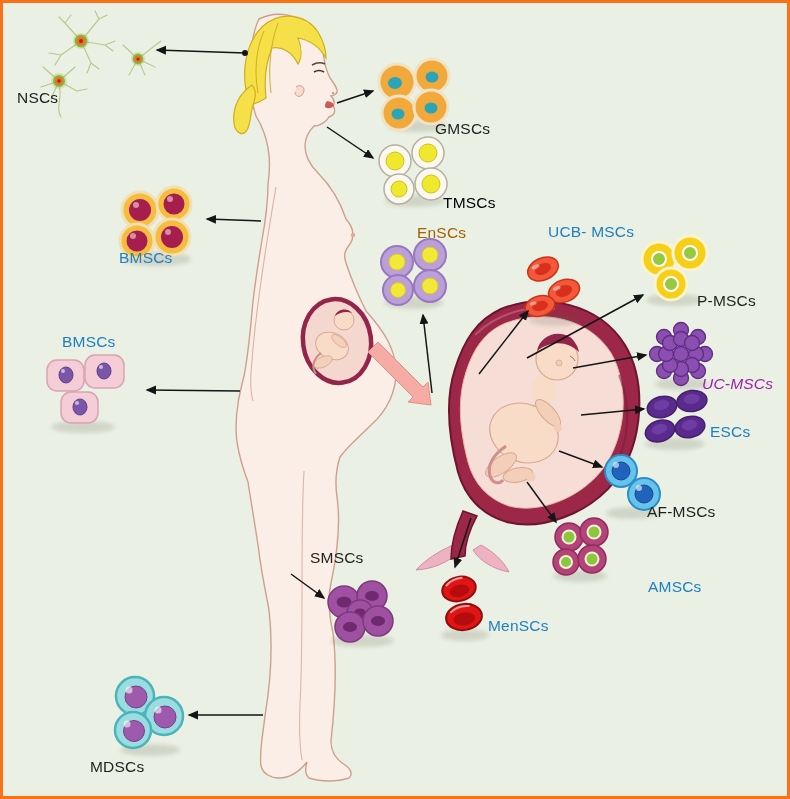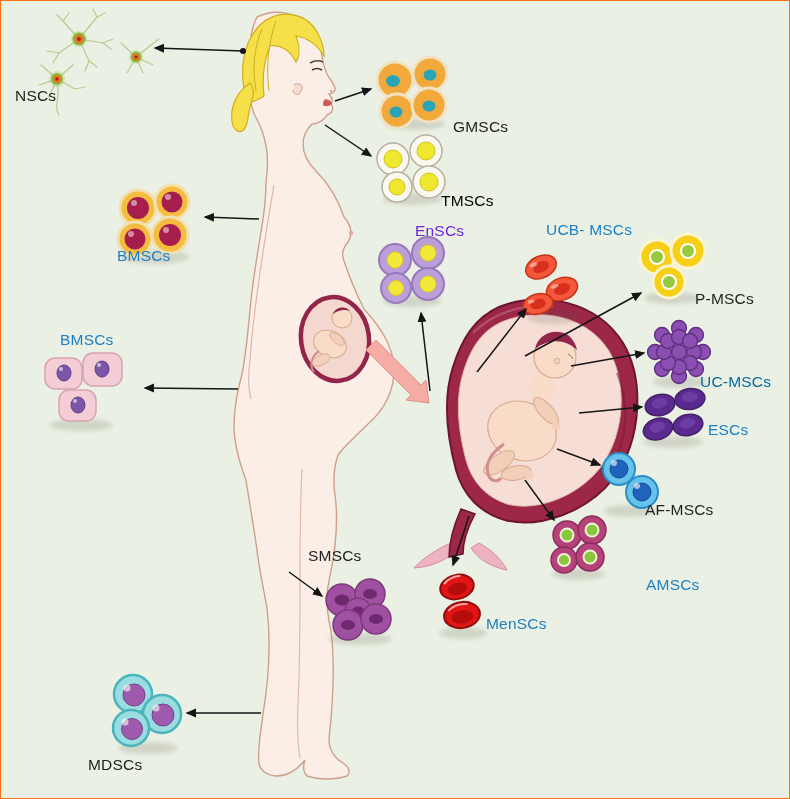--- a/index.html
+++ b/index.html
@@ -1,28 +1,28 @@
 <!DOCTYPE html>
 <html><head>
 <meta charset="utf-8">
 <style>
   html,body{margin:0;padding:0;background:#fff;}
   .stage{
     position:relative;width:790px;height:799px;box-sizing:border-box;
-    background:#eaf0e3;border:1px solid #f97316;overflow:hidden;
+    background:#eaf0e3;border:3px solid #f97316;overflow:hidden;
     font-family:"Liberation Sans",sans-serif;
   }
   .stage svg{position:absolute;left:0;top:0;}
   .lbl{
     position:absolute;font-size:15.5px;font-weight:500;letter-spacing:.2px;
     color:#1f1f1d;white-space:nowrap;
   }
   .shadow{fill:#5b5b4a;opacity:.18;}
   #lbl-nscs{left:14px;top:86px}
-  #lbl-gmscs{left:452px;top:117px}
+  #lbl-gmscs{left:432px;top:117px}
   #lbl-tmscs{left:440px;top:191px}
   #lbl-bmscs{left:116px;top:246px}
   #lbl-enscs{left:414px;top:221px}
   #lbl-ucb{left:545px;top:220px}
   #lbl-pmscs{left:694px;top:289px}
   #lbl-ucmscs{left:699px;top:372px}
   #lbl-escs{left:707px;top:420px}
   #lbl-afmscs{left:644px;top:500px}
   #lbl-amscs{left:605px;top:575px}
   #lbl-menscs{left:485px;top:590px}
@@ -345,24 +345,24 @@
     <line x1="556" y1="448" x2="599" y2="464" marker-end="url(#ah)"></line>
     <line x1="524" y1="479" x2="553" y2="519" marker-end="url(#ah)"></line>
     <line x1="468" y1="515" x2="452" y2="564" marker-end="url(#ah)"></line>
   </g>
 </svg>
 
 <div class="lbl" id="lbl-nscs" style="color: rgb(31, 31, 29);">NSCs</div>
 <div class="lbl" id="lbl-gmscs" style="color: rgb(31, 31, 29);">GMSCs</div>
 <div class="lbl" id="lbl-tmscs" style="color: #000000;">TMSCs</div>
 <div class="lbl" id="lbl-bmscs" style="color: rgb(29, 127, 196);">BMSCs</div>
-<div class="lbl" id="lbl-enscs" style="color: #6d28d9; text-align: center;">EnSCs</div>
+<div class="lbl" id="lbl-enscs" style="color: #a16207; text-align: center;">EnSCs</div>
 <div class="lbl" id="lbl-ucb" style="color: rgb(29, 127, 196);">UCB- MSCs</div>
 <div class="lbl" id="lbl-pmscs" style="color: rgb(31, 31, 29); text-align: right;">P-MSCs</div>
-<div class="lbl" id="lbl-ucmscs" style="color: #0369a1;">UC-MSCs</div>
+<div class="lbl" id="lbl-ucmscs" style="color: #a21caf; font-style: italic;">UC-MSCs</div>
 <div class="lbl" id="lbl-escs" style="color: rgb(29, 127, 196);">ESCs</div>
 <div class="lbl" id="lbl-afmscs" style="color: rgb(31, 31, 29);">AF-MSCs</div>
 <div class="lbl" id="lbl-amscs" style="color: rgb(29, 127, 196); margin-left: 40px;">AMSCs</div>
 <div class="lbl" id="lbl-menscs" style="color: rgb(29, 127, 196); margin-top: 24px;">MenSCs</div>
 <div class="lbl" id="lbl-smscs" style="color: rgb(31, 31, 29);">SMSCs</div>
 <div class="lbl" id="lbl-adscs" style="color: rgb(29, 127, 196);">BMSCs</div>
 <div class="lbl" id="lbl-mdscs" style="color: rgb(31, 31, 29);">MDSCs</div>
 
 </div>
 

